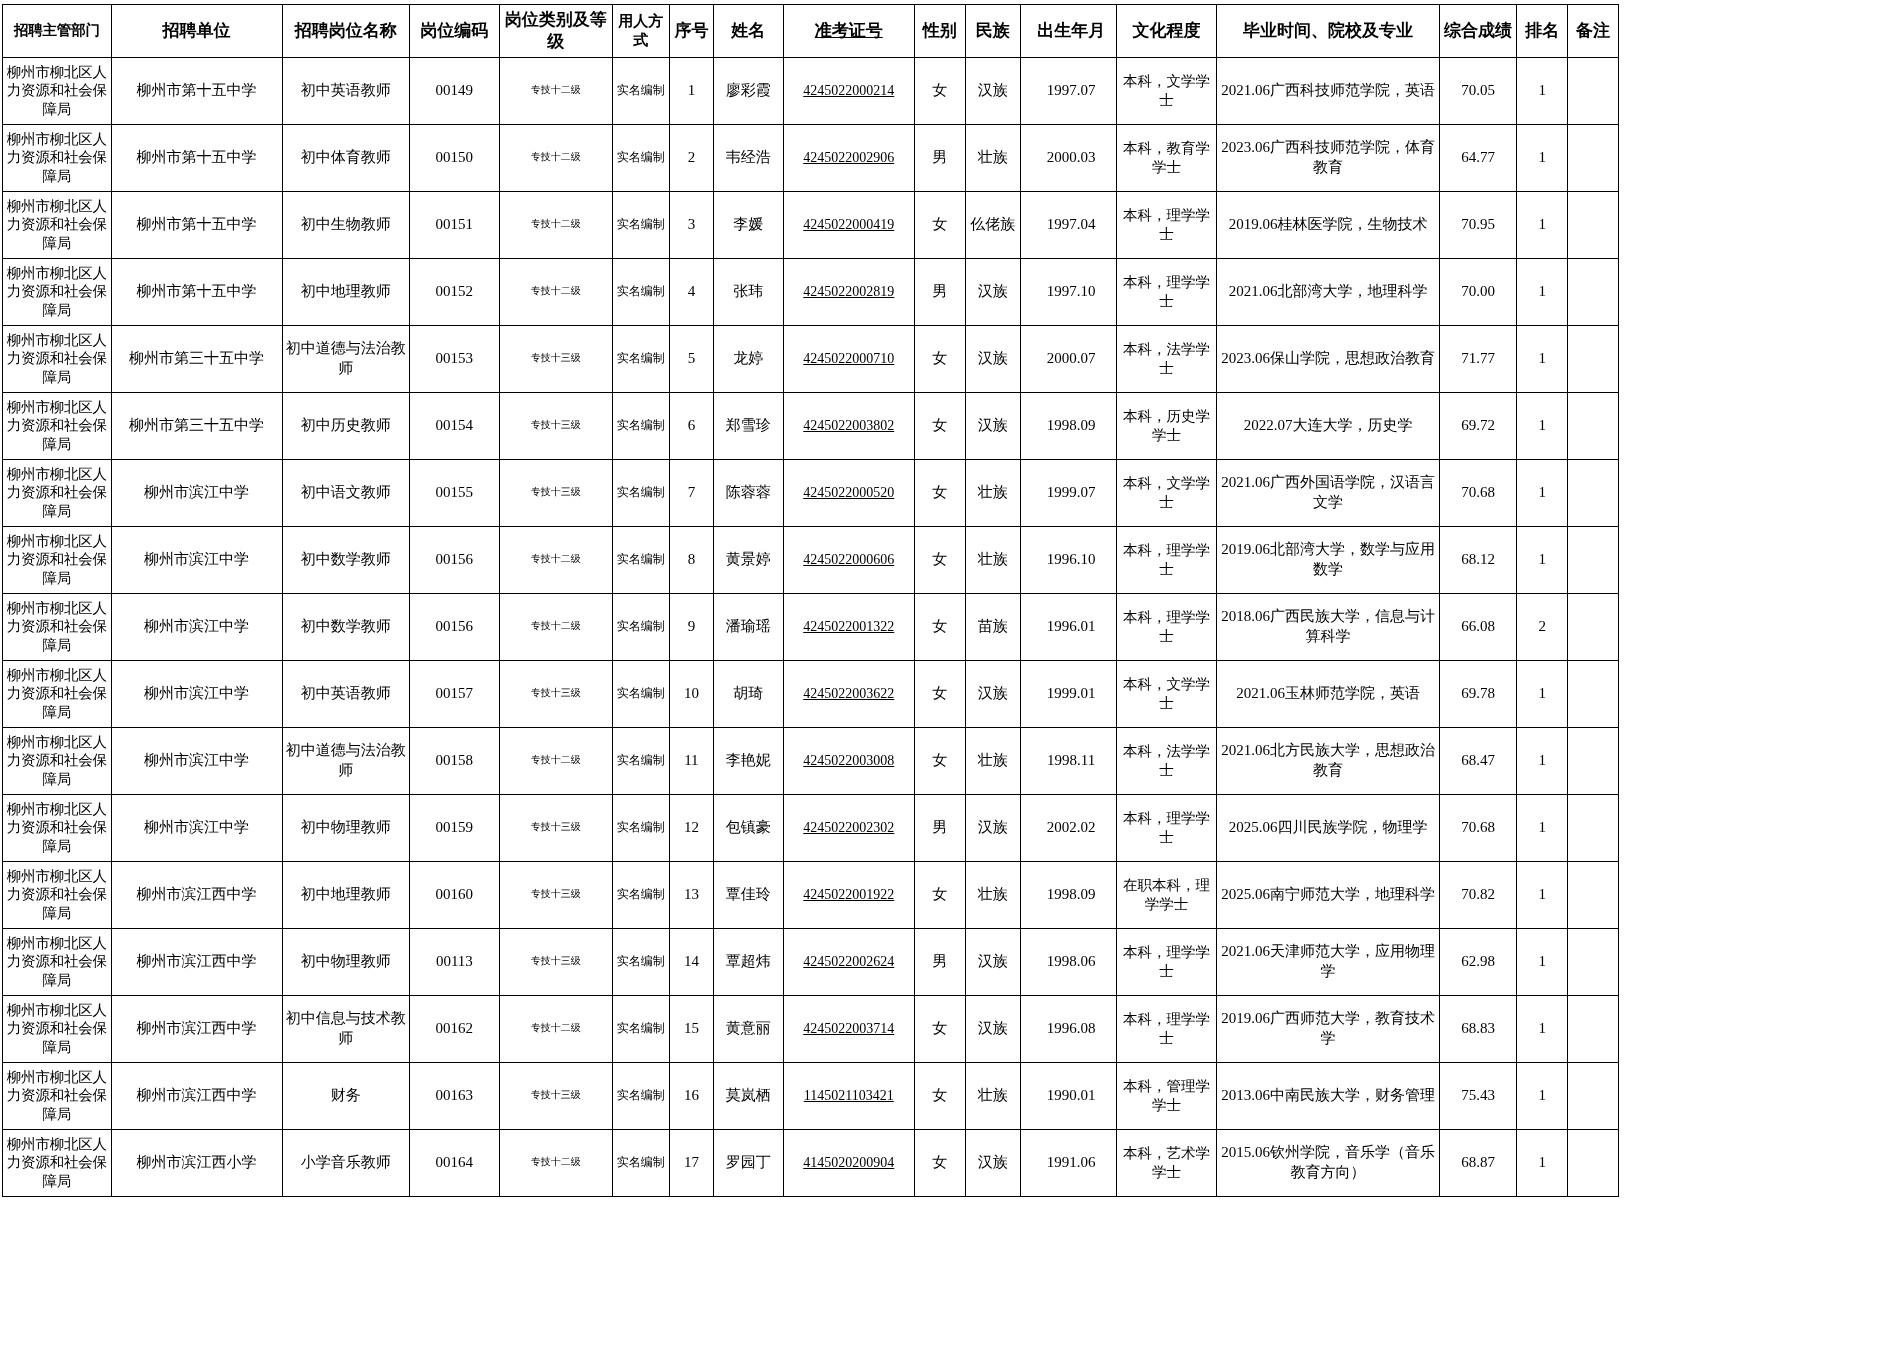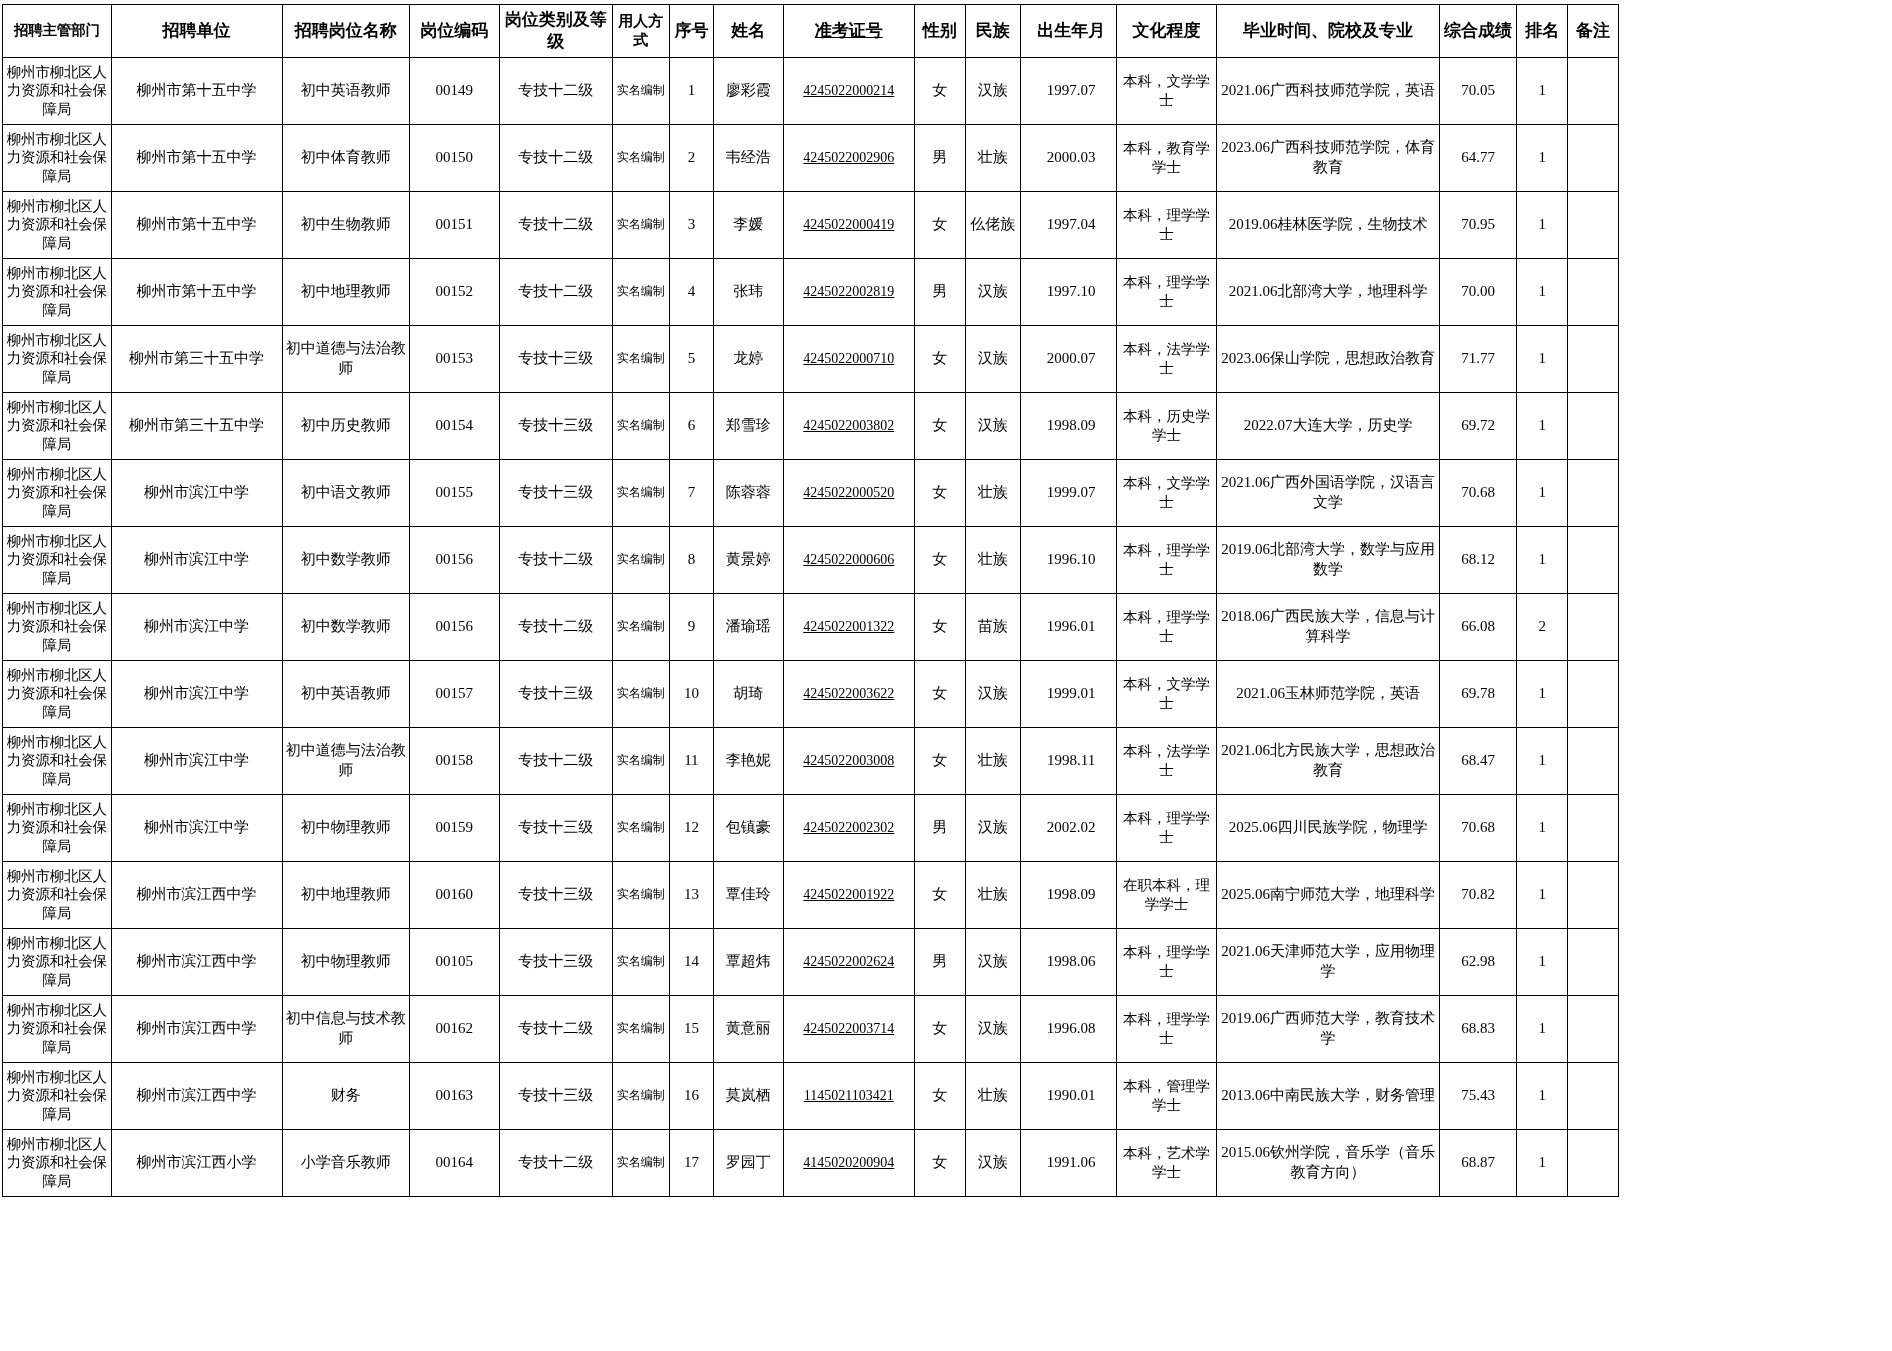--- a/index.html
+++ b/index.html
@@ -53,21 +53,21 @@
   .c-nation { width: 48px; }
   .c-birth  { width: 82px; padding-left: 8px; }
   .c-edu    { width: 92px; margin-top: 28px; }
   .c-grad   { width: 210px; }
   .c-score  { width: 70px; }
   .c-rank   { width: 44px; }
   .c-note   { width: 44px; }
 
   td.c-dept { line-height: 1.25; }
   td.c-emp  { line-height: 1.25; font-size: 12px; }
-  td.c-cat  { font-size: 15px; }
+  td.c-cat  { font-size: 10px; }
   td.c-edu  { font-size: 14.5px; line-height: 1.3; }
   td.c-grad { font-size: 15px; line-height: 1.3; text-align: center; }
   td.c-exam { font-size: 14px; }
   th.c-emp  { font-size: 15px; }
 </style>
 </head>
 <body>
 
 <div id="sheet">
   <table>
@@ -337,21 +337,21 @@
           <td class="c-edu">在职本科，理学学士</td>
           <td class="c-grad">2025.06南宁师范大学，地理科学</td>
           <td class="c-score">70.82</td>
           <td class="c-rank">1</td>
           <td class="c-note"></td>
         </tr>
         <tr>
           <td class="c-dept">柳州市柳北区人力资源和社会保障局</td>
           <td class="c-unit">柳州市滨江西中学</td>
           <td class="c-post">初中物理教师</td>
-          <td class="c-code">00105</td>
+          <td class="c-code">00113</td>
           <td class="c-cat">专技十三级</td>
           <td class="c-emp">实名编制</td>
           <td class="c-seq">14</td>
           <td class="c-name">覃超炜</td>
           <td class="c-exam">4245022002624</td>
           <td class="c-sex">男</td>
           <td class="c-nation">汉族</td>
           <td class="c-birth">1998.06</td>
           <td class="c-edu">本科，理学学士</td>
           <td class="c-grad">2021.06天津师范大学，应用物理学</td>

